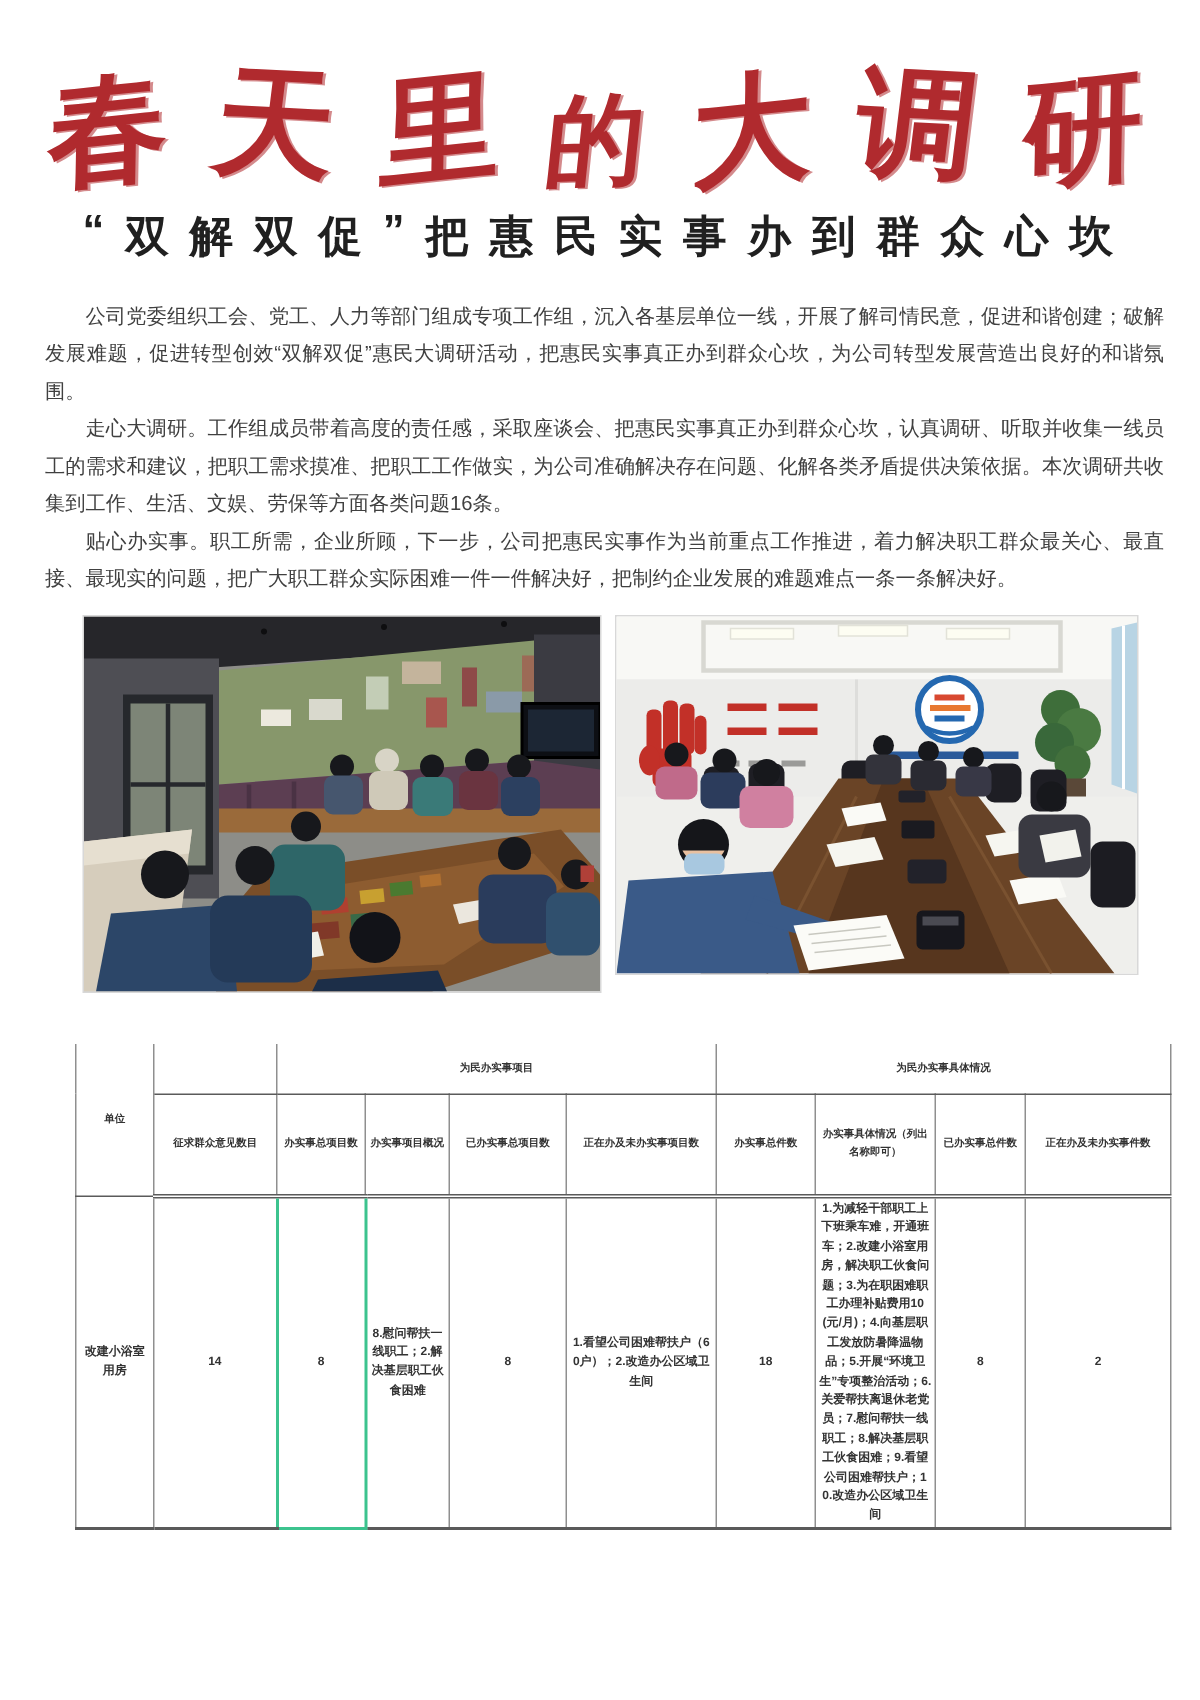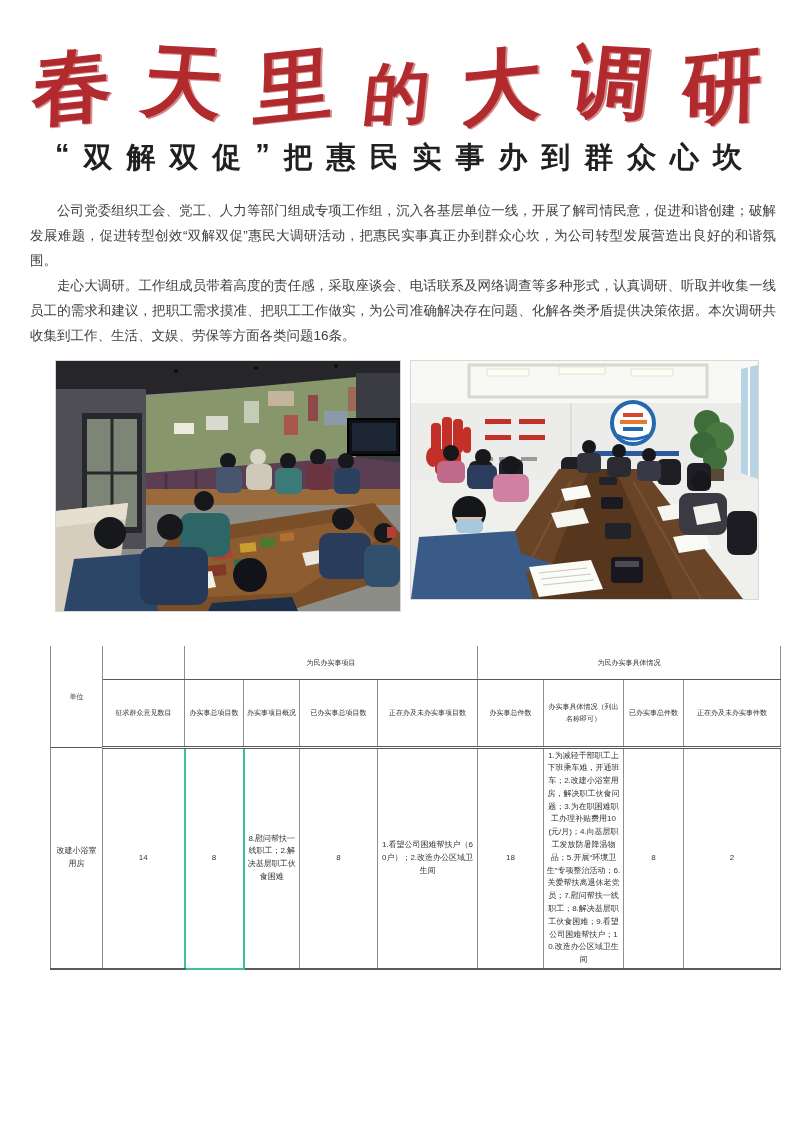--- a/index.html
+++ b/index.html
@@ -50,21 +50,21 @@
   }
   .photo-frame{border:1px solid #d8d8d8;background:#fff;line-height:0;}
   
   .tbl-wrap{margin:34px 0 0 50px;}
   table.summary{
     width:730px;border-collapse:collapse;table-layout:fixed;
     color:#333;
   }
   table.summary th,table.summary td{
     border:1px solid var(--grid);
-    font-weight:normal;text-align:center;vertical-align:middle;
+    font-weight:bold;text-align:center;vertical-align:middle;
     padding:1px 2px;
     font-size:7px;line-height:1.6;
     word-break:break-all;
   }
   table.summary tr.grp-row th{border-top:none;height:33px;border-bottom:1px solid var(--grid-dark);}
   table.summary th.unit-h{border-bottom:3px double var(--grid-dark);}
   table.summary tr.col-row th{height:68px;border-bottom:3px double var(--grid-dark);}
   table.summary tr.data-row td{height:190px;border-bottom:2px solid var(--grid-dark);font-size:8px;}
   td.small-list{font-size:6.5px;line-height:1.8;}
   td.details-cell{font-size:6px;line-height:1.9;text-align:left;padding:3px 2px;}
@@ -98,21 +98,22 @@
     <span>办</span>
     <span>到</span>
     <span>群</span>
     <span>众</span>
     <span>心</span>
     <span>坎</span>
   </div>
 
 <div class="content">
   <p>公司党委组织工会、党工、人力等部门组成专项工作组，沉入各基层单位一线，开展了解司情民意，促进和谐创建；破解发展难题，促进转型创效“双解双促”惠民大调研活动，把惠民实事真正办到群众心坎，为公司转型发展营造出良好的和谐氛围。</p>
-  <p>走心大调研。工作组成员带着高度的责任感，采取座谈会、电话联系及网络调查等多种形式，认真调研、听取并收集一线员工的需求和建议，把职工需求摸准、把职工工作做实，为公司准确解决存在问题、化解各类矛盾提供决策依据。本次调研共收集到工作、生活、文娱、劳保等方面各类问题16条。</p>
+  <p>走心大调研。工作组成员带着高度的责任感，采取座谈会、把惠民实事真正办到群众心坎，认真调研、听取并收集一线员工的需求和建议，把职工需求摸准、把职工工作做实，为公司准确解决存在问题、化解各类矛盾提供决策依据。本次调研共收集到工作、生活、文娱、劳保等方面各类问题16条。</p>
+  <p>贴心办实事。职工所需，企业所顾，下一步，公司把惠民实事作为当前重点工作推进，着力解决职工群众最关心、最直接、最现实的问题，把广大职工群众实际困难一件一件解决好，把制约企业发展的难题难点一条一条解决好。</p>
 </div>
 
 <div class="photos">
 
   <div class="photo-frame">
   <svg width="344" height="250" viewBox="0 0 344 250">
     <rect x="0" y="0" width="344" height="250" fill="#8d8d88"></rect>
 
     <polygon points="0,0 344,0 344,16 0,40" fill="#26262a"></polygon>
     <circle cx="120" cy="10" r="2" fill="#0e0e10"></circle>

